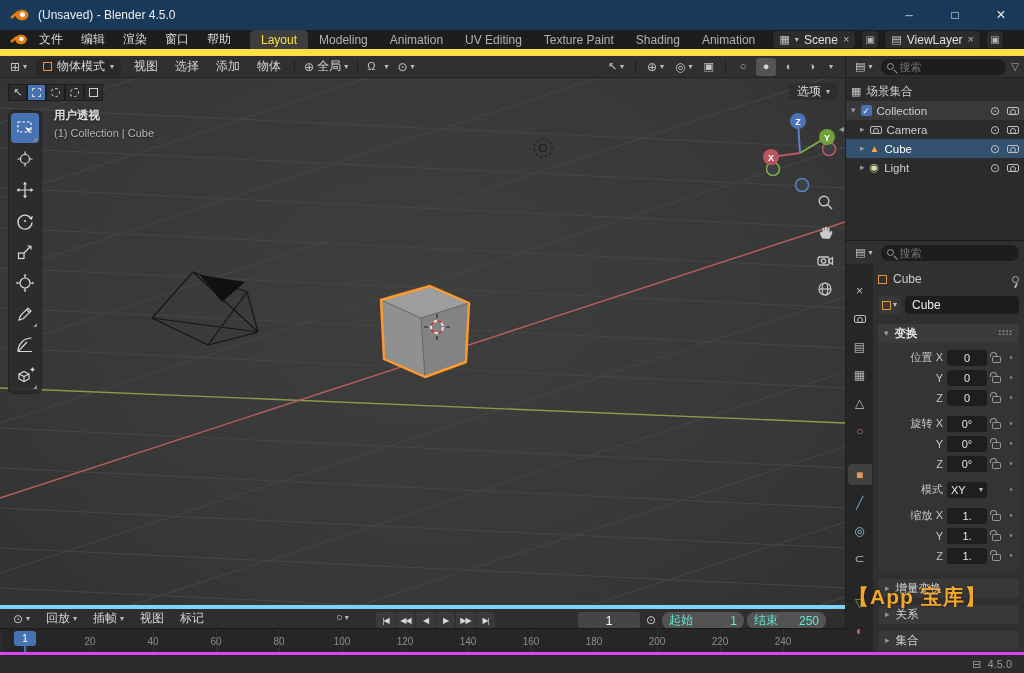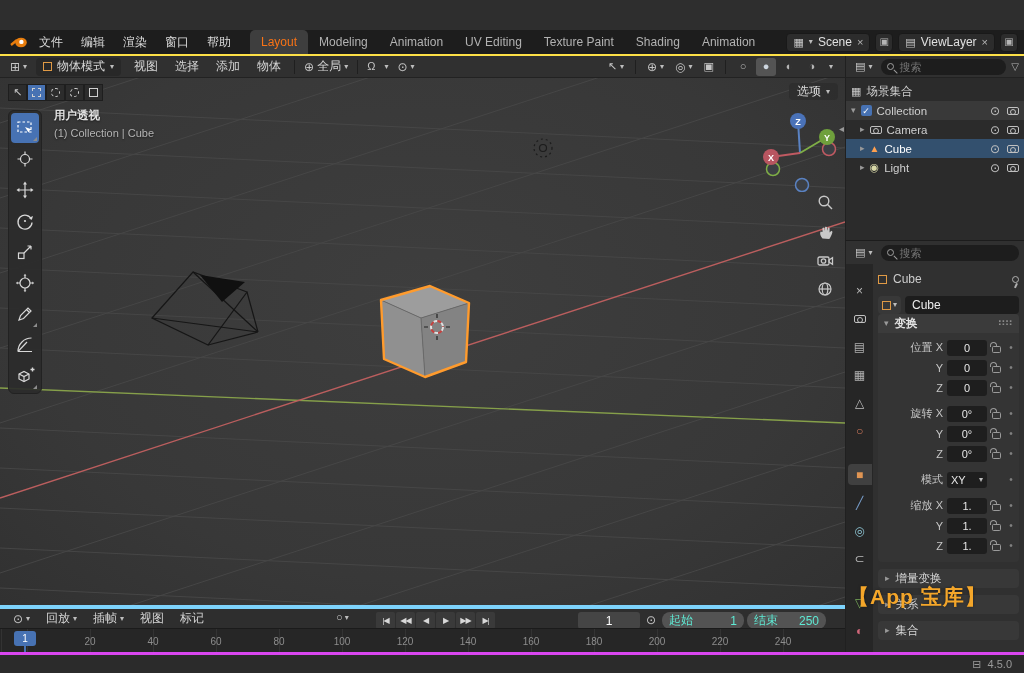--- a/index.html
+++ b/index.html
@@ -10,26 +10,26 @@
 
 .titlebar{position:absolute;left:0;top:0;width:100%;height:30px;background:#19395a;display:flex;align-items:center;padding-left:10px;color:#ececec}
 .titlebar .title{margin-left:8px;font-size:12px}
 .winbtns{margin-left:auto;display:flex;height:100%}
 .winbtn{width:46px;height:100%;display:flex;align-items:center;justify-content:center;color:#e8e8e8;font-size:13px}
 .wb-min::after{content:"─";font-size:10px}
 .wb-max::after{content:"□";font-size:12px}
 .wb-close::after{content:"×";font-size:16px}
 
 
-.topbar{position:absolute;top:30px;left:0;width:100%;height:26px;background:#1d1d1d;display:flex;align-items:center;border-bottom:2px solid #fde047;padding-left:6px}
+.topbar{position:absolute;top:30px;left:0;width:100%;height:26px;background:#1d1d1d;display:flex;align-items:center;border-bottom:7px solid #fde047;padding-left:6px}
 .menu{padding:0 9px;color:#d9d9d9;height:100%;display:flex;align-items:center}
 .tabs{display:flex;margin-left:10px;height:100%;align-items:stretch}
 .tab{padding:0 11px;display:flex;align-items:center;color:#b2b2b2;border-radius:5px 5px 0 0;font-size:12px}
-.tab.active{background:#3e3e3e;color:#f97316}
-.scenewidgets{margin-left:auto;display:flex;align-items:flex-start;gap:5px;padding-right:6px}
+.tab.active{background:#3e3e3e;color:#fde047}
+.scenewidgets{margin-left:auto;display:flex;align-items:flex-start;gap:5px;padding-right:20px}
 .swfield{display:flex;align-items:center;background:#2c2c2c;border:1px solid #191919;border-radius:4px;height:19px;padding:0 6px;gap:5px;color:#e0e0e0}
 .swbtn{width:18px;height:19px;background:#2c2c2c;border:1px solid #191919;border-radius:4px;display:flex;align-items:center;justify-content:center}
 
 
 .row2{position:absolute;top:56px;left:0;width:845px;height:22px;background:#303030;display:flex;align-items:center;border-bottom:1px solid #222;padding-left:6px;gap:1px}
 .r2menu{padding:0 8px;color:#d4d4d4}
 .modefield{display:flex;align-items:center;gap:5px;background:#282828;border-radius:4px;height:18px;padding:0 7px;margin:0 4px}
 .sq{width:9px;height:9px;border:1.5px solid #e09a45;flex:none}
 .sep{width:1px;height:14px;background:#1f1f1f;margin:0 4px}
 .hbtn{display:flex;align-items:center;gap:3px;padding:0 4px;height:18px;border-radius:3px}
@@ -117,21 +117,21 @@
 .props{position:absolute;top:264px;left:845px;width:179px;height:388px;background:#303030;border-left:1px solid #202020;display:flex;overflow:hidden}
 .ptabs{width:27px;background:#262626;display:flex;flex-direction:column;align-items:center;padding-top:16px;gap:7px;flex:none}
 .ptab{width:24px;height:21px;display:flex;align-items:center;justify-content:center;font-size:12px;color:#9a9a9a;border-radius:4px 0 0 4px}
 .ptab.active{background:#404040}
 .ptab.gap{margin-top:16px}
 .pcontent{flex:1;padding:6px 5px 0 5px;overflow:hidden}
 .breadcrumb{display:flex;align-items:center;gap:6px;height:18px;color:#cccccc}
 .namerow{display:flex;align-items:center;gap:4px;margin-top:8px}
 .iconbtn{display:flex;align-items:center;gap:2px;background:#383838;border-radius:4px;height:18px;padding:0 4px}
 .namefield{flex:1;background:#1d1d1d;border-radius:4px;height:18px;display:flex;align-items:center;padding:0 7px;color:#ececec}
-.panelhead{background:#3b3b3b;border-radius:4px 4px 0 0;height:19px;display:flex;align-items:center;padding:0 6px;gap:6px;color:#e2e2e2;font-weight:bold;font-size:11.5px}
+.panelhead{margin-top:10px;background:#3b3b3b;border-radius:4px 4px 0 0;height:19px;display:flex;align-items:center;padding:0 6px;gap:6px;color:#e2e2e2;font-weight:bold;font-size:11.5px}
 .panelhead .right{margin-left:auto}
 .panelbody{background:#343434;border-radius:0 0 4px 4px;padding:5px 3px 7px 2px;display:flex;flex-direction:column;gap:1px}
 .trow{display:flex;align-items:center;height:19px;gap:4px}
 .trow .lbl{flex:1;text-align:right;color:#c7c7c7;font-size:11px;white-space:nowrap}
 .val{width:40px;height:16px;background:#1e1e1e;border-radius:3px;display:flex;align-items:center;justify-content:center;color:#e6e6e6;font-size:11px;flex:none}
 .val.dd{justify-content:space-between;padding:0 4px}
 .dec{color:#808080;font-size:10px;width:10px;text-align:center;flex:none}
 .lockslot{width:11px;flex:none;display:flex;justify-content:center}
 .grpgap{height:5px}
 .sectionhead{margin-top:7px;background:#383838;border-radius:4px;height:19px;display:flex;align-items:center;gap:6px;padding:0 7px;color:#d6d6d6;font-size:11.5px}
@@ -157,20 +157,33 @@
 
 
 .watermark{position:absolute;left:848px;top:583px;z-index:40;color:#f4a62a;font-size:21px;font-weight:bold;letter-spacing:1px;text-shadow:0 0 3px #00000066;white-space:nowrap}
 svg{display:block}
 </style>
 </head>
 <body>
 
 <div id="app">
 
+  <div class="titlebar">
+    <svg width="20" height="14">
+        <path d="M1 10L8 4" stroke="#e87d0d" stroke-width="2.6" fill="none"></path>
+        <ellipse cx="12" cy="7" rx="6.5" ry="5.3" fill="#e87d0d"></ellipse>
+        <circle cx="12.5" cy="6.4" r="2.5" fill="#fff"></circle>
+      </svg>
+    <span class="title">(Unsaved) - Blender 4.5.0</span>
+    <div class="winbtns">
+      <span class="winbtn wb-min"></span>
+      <span class="winbtn wb-max"></span>
+      <span class="winbtn wb-close"></span>
+    </div>
+  </div>
 
   <div class="topbar">
     <svg width="18" height="13" style="margin:0 2px 0 4px">
         <path d="M1 9L7 4" stroke="#e87d0d" stroke-width="2.4" fill="none"></path>
         <ellipse cx="11" cy="6.5" rx="5.8" ry="4.8" fill="#e87d0d"></ellipse>
         <circle cx="11.4" cy="5.9" r="2.2" fill="#fff"></circle>
       </svg>
     <span class="menu">文件</span>
     <span class="menu">编辑</span>
     <span class="menu">渲染</span>

